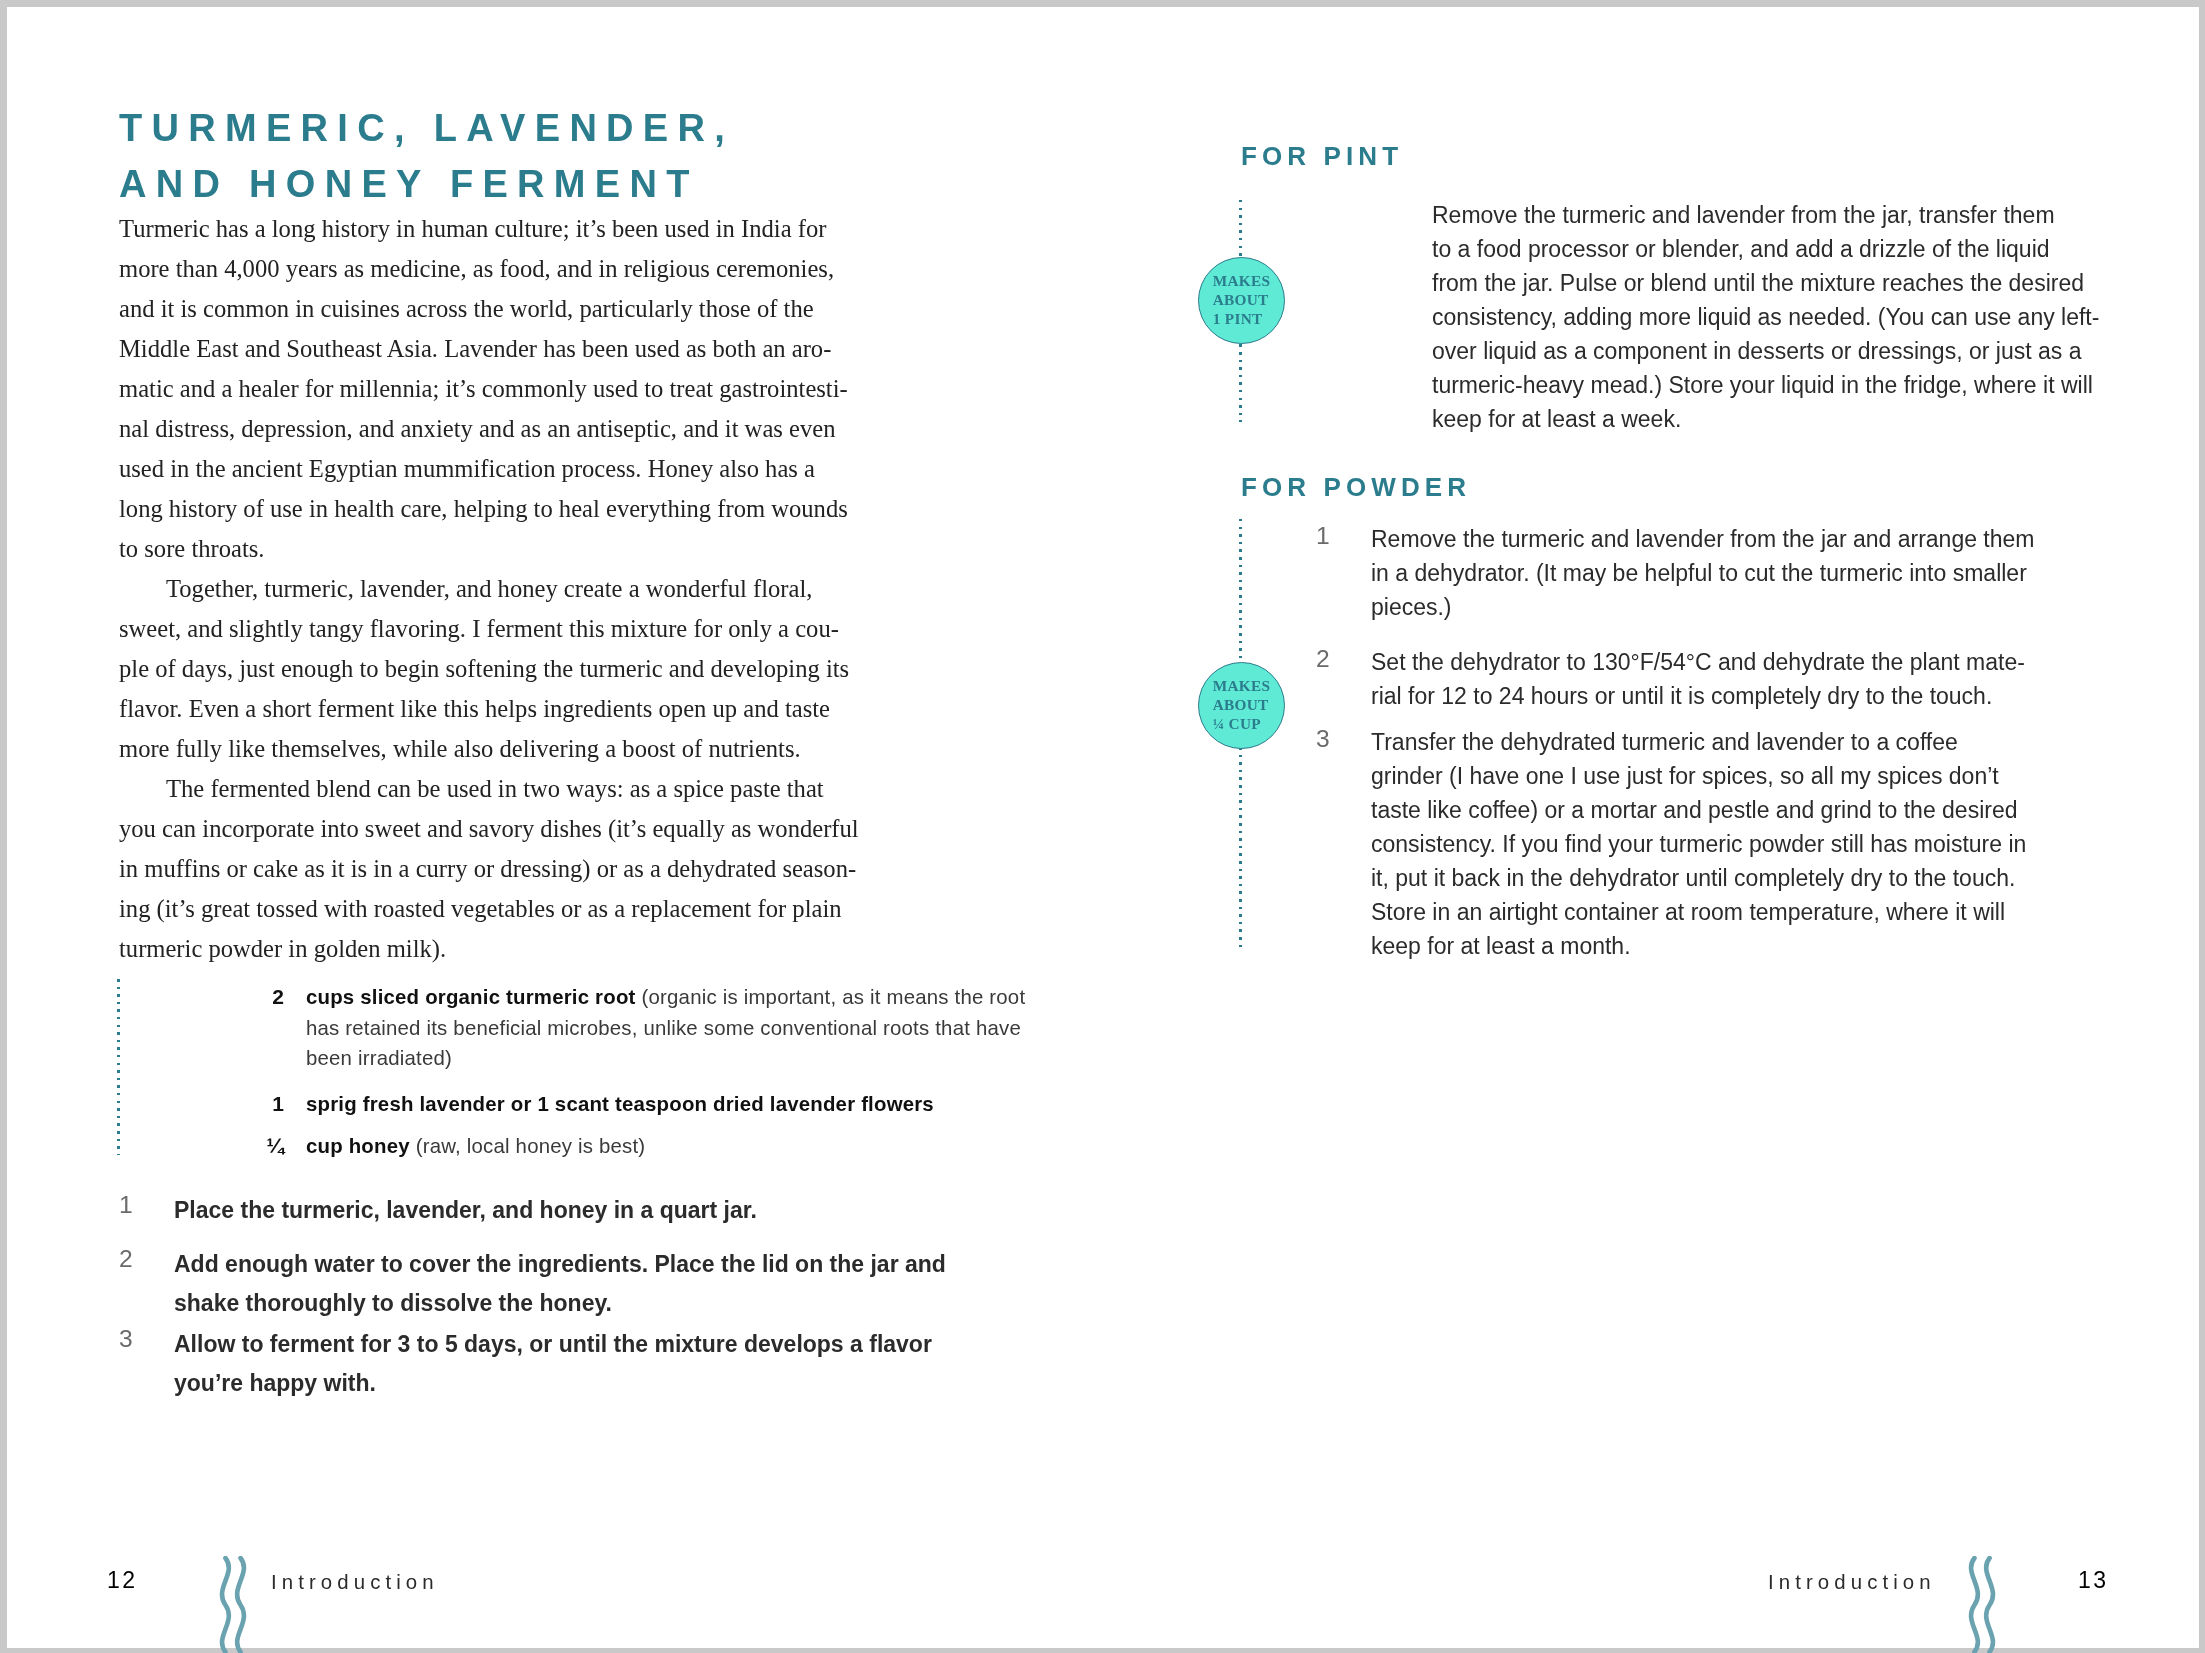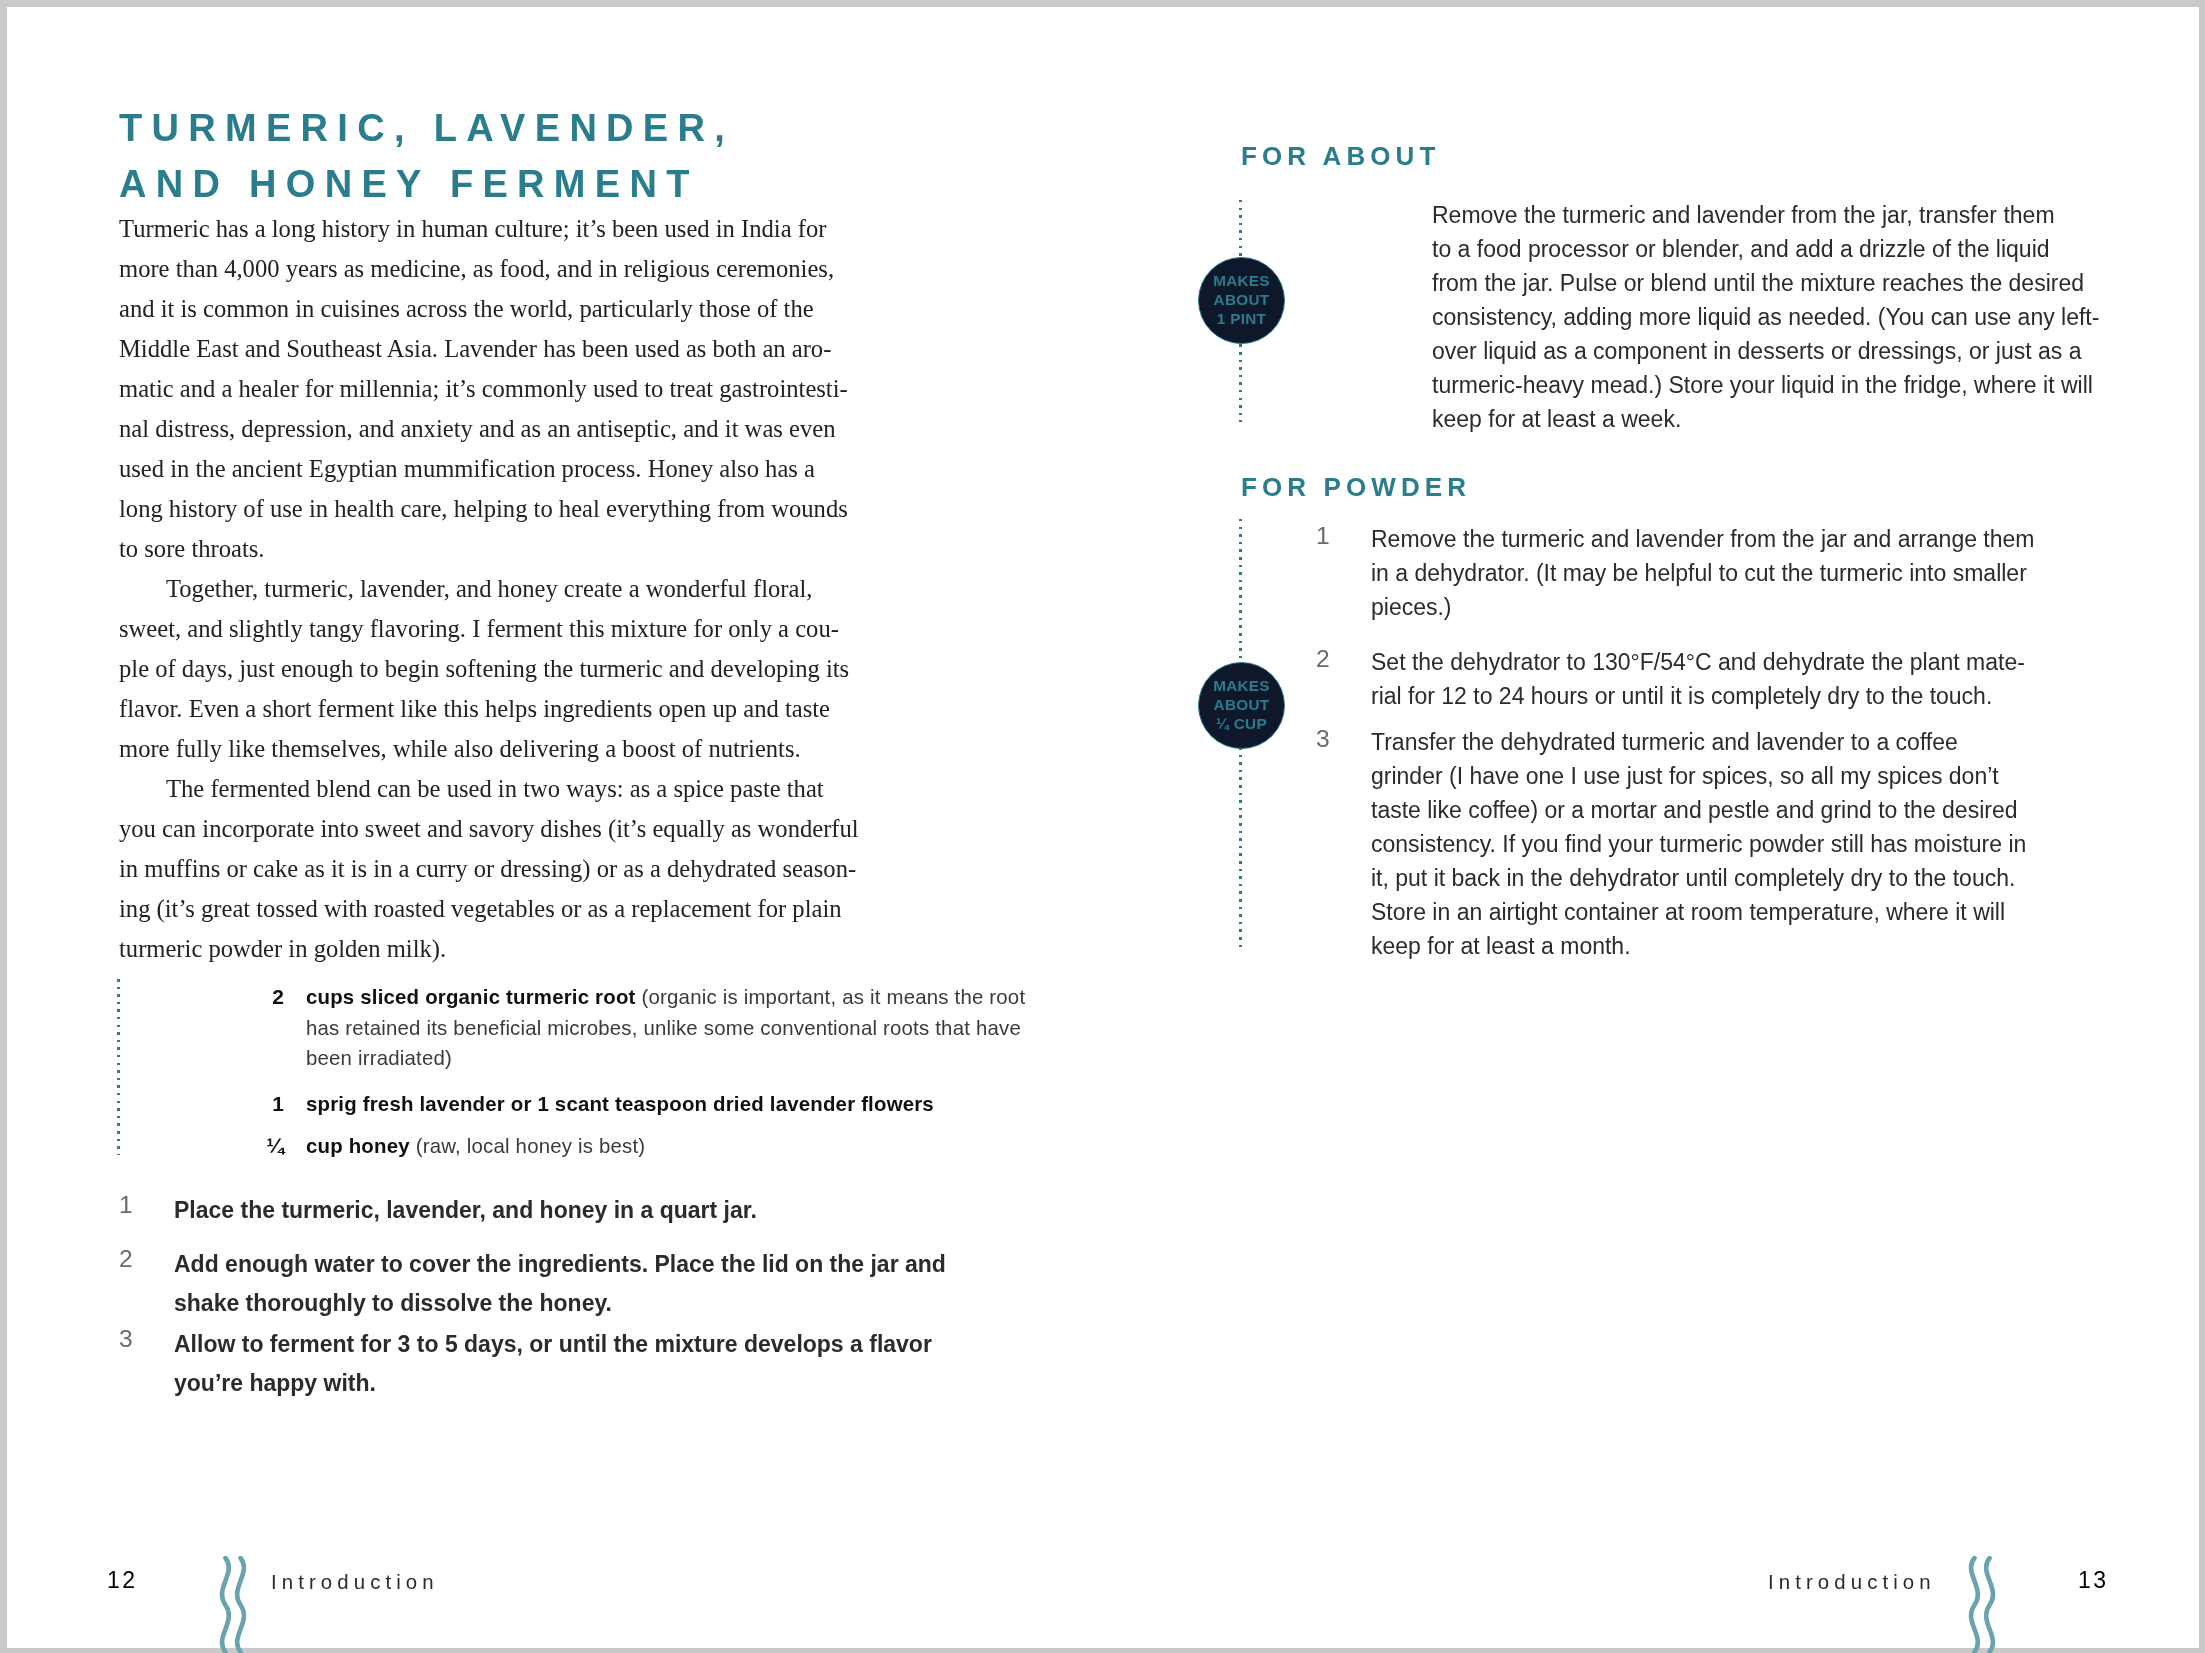--- a/index.html
+++ b/index.html
@@ -85,23 +85,24 @@
     letter-spacing:5.1px;
     color:#2b7c8d;
   }
   .h-paste{top:141px;}
   .h-powder{top:472px;}
   .paste-dotline{left:1239px;top:200px;height:222px;}
   .powder-dotline{left:1239px;top:519px;height:428px;}
   .badge{
     position:absolute;left:1198px;width:87px;height:87px;
     border:1.7px solid #2b7c8d;border-radius:50%;
-    background:#0f172a;
-    display:flex;align-items:center;justify-content:center;text-align:center;
+    background:#5eead4;
+    display:flex;align-items:center;justify-content:center;text-align:left;
     box-sizing:border-box;
+    font-family:Liberation Serif, serif;
   }
   .badge.b-paste{top:257px;}
   .badge.b-powder{top:662px;}
   .badge .badge-text{
     font-size:15.3px;line-height:18.7px;font-weight:600;
     letter-spacing:0.3px;color:#2b7c8d;
     white-space:pre-line;
   }
   .paste-body{
     position:absolute;left:1432px;top:198px;width:763px;
@@ -194,21 +195,21 @@
     <span class="num">2</span>
     <div class="body">Add enough water to cover the ingredients. Place the lid on the jar and
 shake thoroughly to dissolve the honey.</div>
   </div>
   <div class="step lstep3">
     <span class="num">3</span>
     <div class="body">Allow to ferment for 3 to 5 days, or until the mixture develops a flavor
 you’re happy with.</div>
   </div>
 
-  <h2 class="sec-heading h-paste">FOR ABOUT</h2>
+  <h2 class="sec-heading h-paste">FOR PINT</h2>
   <div class="dotline paste-dotline"></div>
   <div class="badge b-paste">
     <span class="badge-text">MAKES
 ABOUT
 1 PINT</span>
   </div>
   <div class="paste-body">Remove the turmeric and lavender from the jar, transfer them
 to a food processor or blender, and add a drizzle of the liquid
 from the jar. Pulse or blend until the mixture reaches the desired
 consistency, adding more liquid as needed. (You can use any left-

